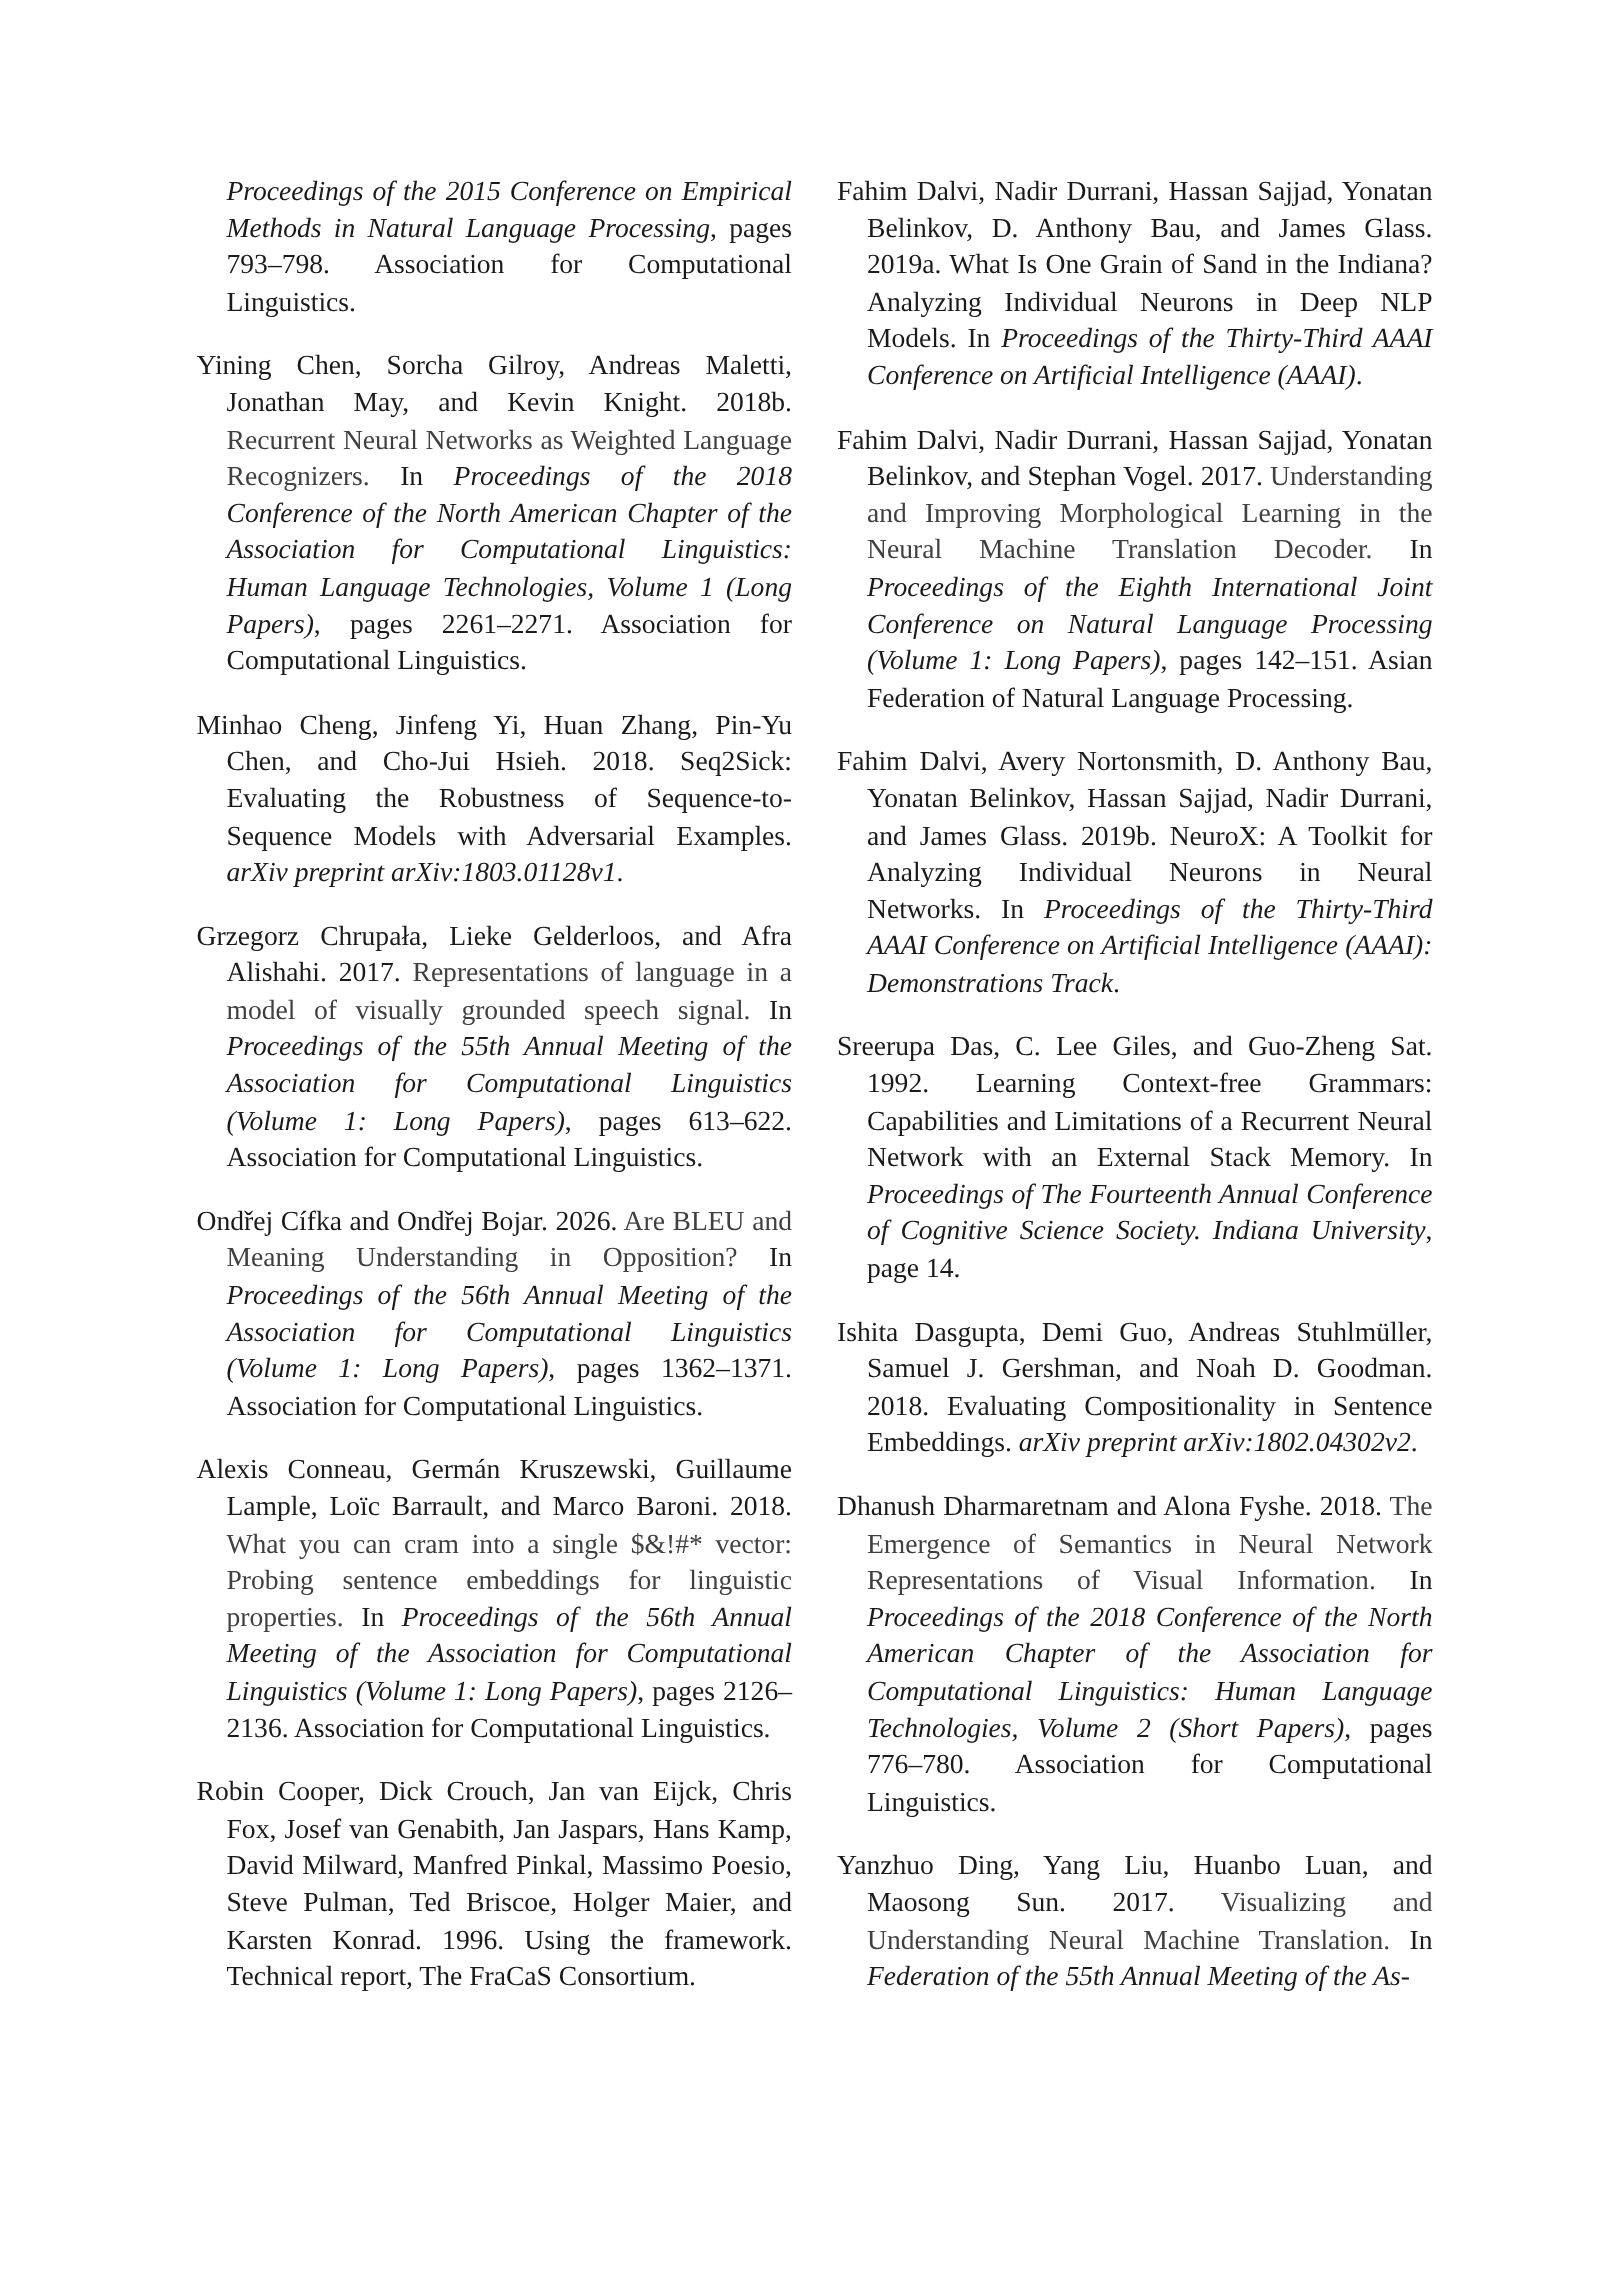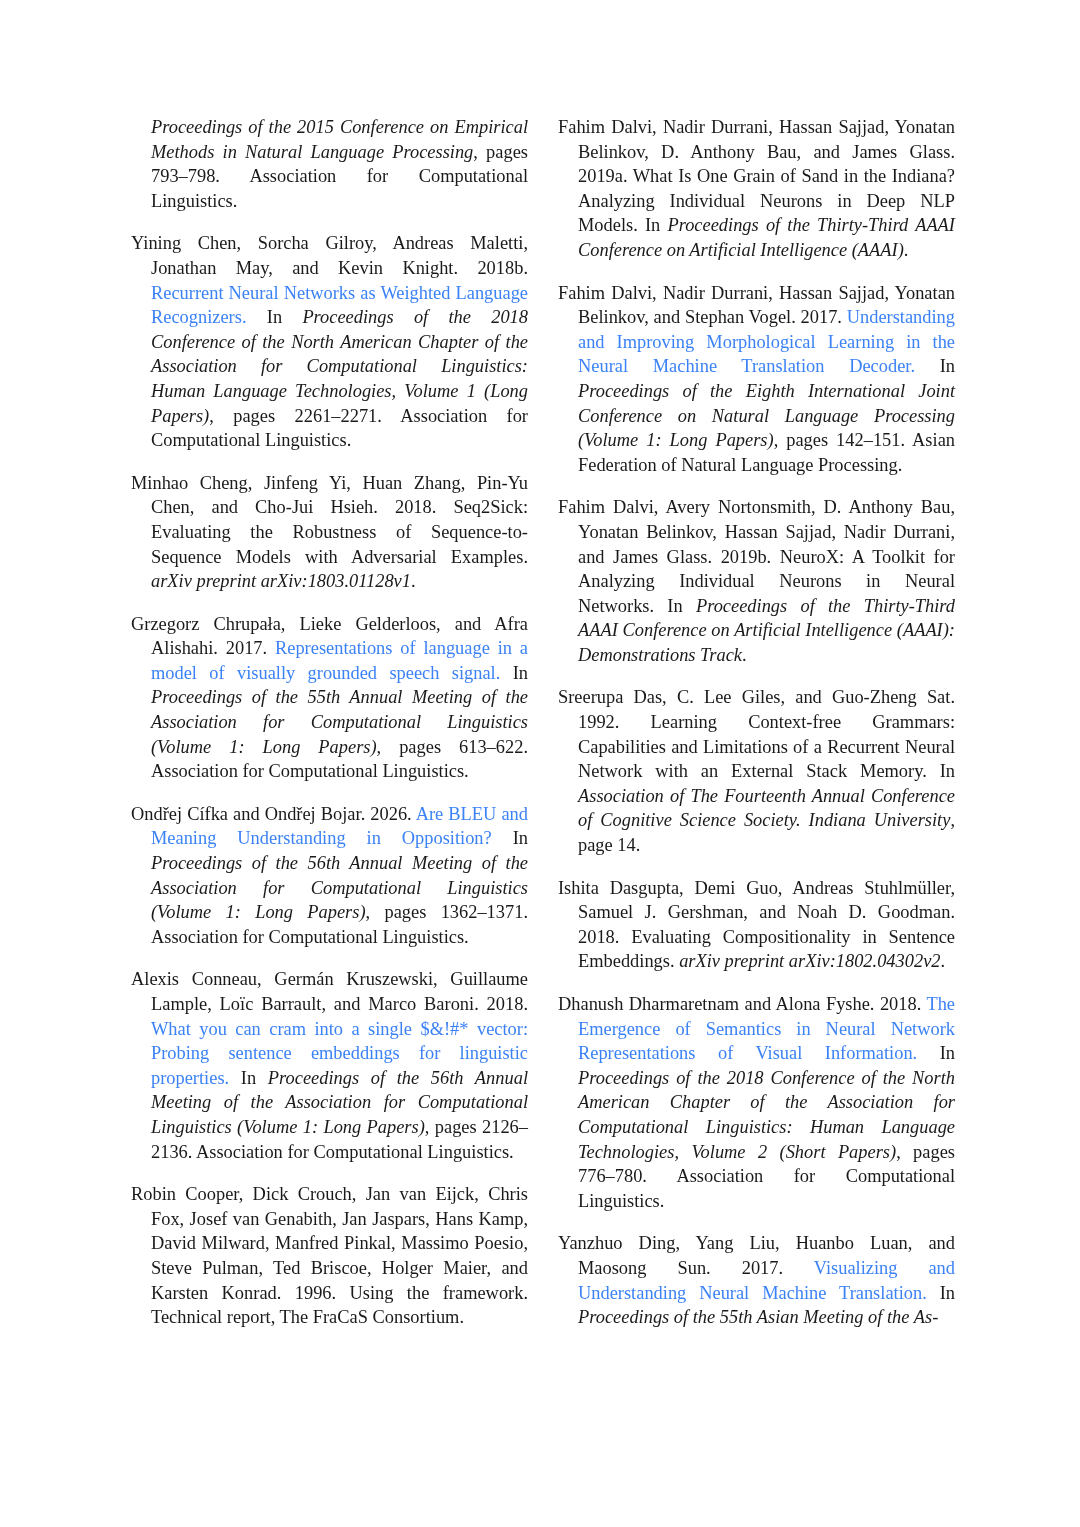--- a/index.html
+++ b/index.html
@@ -13,21 +13,21 @@
     font-size: 18.4px; line-height: 24.6px;
   }
   .col-left { left: 131px; }
   .col-right { left: 558px; }
   .ref {
     padding-left: 20px; text-indent: -20px;
     text-align: justify; hyphens: manual;
     margin: 0 0 18px 0;
   }
   .ref.cont { padding-left: 20px; text-indent: 0; }
-  .link { color: #3b82f6; }
+  .link { color: #404040; }
   .venue { font-style: italic; }
 </style>
 </head>
 <body>
 
 <div class="page">
 
   <div class="col col-left">
     <p class="ref cont"><span class="venue">Proceedings of the 2015 Conference on Empirical Methods in Natural Language Processing</span><span>, pages 793–798. Association for Computational Linguistics.</span></p>
 
@@ -44,22 +44,22 @@
     <p class="ref"><span>Robin Cooper, Dick Crouch, Jan van Eijck, Chris Fox, Josef van Genabith, Jan Jaspars, Hans Kamp, David Milward, Manfred Pinkal, Massimo Poesio, Steve Pulman, Ted Briscoe, Holger Maier, and Karsten Konrad. 1996. Using the framework. Technical report, The FraCaS Consortium.</span></p>
   </div>
 
   <div class="col col-right">
     <p class="ref"><span>Fahim Dalvi, Nadir Durrani, Hassan Sajjad, Yonatan Belinkov, D. Anthony Bau, and James Glass. 2019a. What Is One Grain of Sand in the Indiana? Analyzing Individual Neurons in Deep NLP Models. In </span><span class="venue">Proceedings of the Thirty-Third AAAI Conference on Artificial Intelligence (AAAI)</span><span>.</span></p>
 
     <p class="ref"><span>Fahim Dalvi, Nadir Durrani, Hassan Sajjad, Yonatan Belinkov, and Stephan Vogel. 2017. </span><span class="link">Understanding and Improving Morphological Learning in the Neural Machine Translation Decoder.</span><span> In </span><span class="venue">Proceedings of the Eighth International Joint Conference on Natural Language Processing (Volume 1: Long Papers)</span><span>, pages 142–151. Asian Federation of Natural Language Processing.</span></p>
 
     <p class="ref"><span>Fahim Dalvi, Avery Nortonsmith, D. Anthony Bau, Yonatan Belinkov, Hassan Sajjad, Nadir Durrani, and James Glass. 2019b. NeuroX: A Toolkit for Analyzing Individual Neurons in Neural Networks. In </span><span class="venue">Proceedings of the Thirty-Third AAAI Conference on Artificial Intelligence (AAAI): Demonstrations Track</span><span>.</span></p>
 
-    <p class="ref"><span>Sreerupa Das, C. Lee Giles, and Guo-Zheng Sat. 1992. Learning Context-free Grammars: Capabilities and Limitations of a Recurrent Neural Network with an External Stack Memory. In </span><span class="venue">Association of The Fourteenth Annual Conference of Cognitive Science Society. Indiana University</span><span>, page 14.</span></p>
+    <p class="ref"><span>Sreerupa Das, C. Lee Giles, and Guo-Zheng Sat. 1992. Learning Context-free Grammars: Capabilities and Limitations of a Recurrent Neural Network with an External Stack Memory. In </span><span class="venue">Proceedings of The Fourteenth Annual Conference of Cognitive Science Society. Indiana University</span><span>, page 14.</span></p>
 
     <p class="ref"><span>Ishita Dasgupta, Demi Guo, Andreas Stuhlmüller, Samuel J. Gershman, and Noah D. Goodman. 2018. Evaluating Compositionality in Sentence Embeddings. </span><span class="venue">arXiv preprint arXiv:1802.04302v2</span><span>.</span></p>
 
     <p class="ref"><span>Dhanush Dharmaretnam and Alona Fyshe. 2018. </span><span class="link">The Emergence of Semantics in Neural Network Representations of Visual Information.</span><span> In </span><span class="venue">Proceedings of the 2018 Conference of the North American Chapter of the Association for Computational Linguistics: Human Language Technologies, Volume 2 (Short Papers)</span><span>, pages 776–780. Association for Computational Linguistics.</span></p>
 
-    <p class="ref"><span>Yanzhuo Ding, Yang Liu, Huanbo Luan, and Maosong Sun. 2017. </span><span class="link">Visualizing and Understanding Neural Machine Translation.</span><span> In </span><span class="venue">Proceedings of the 55th Asian Meeting of the As-</span></p>
+    <p class="ref"><span>Yanzhuo Ding, Yang Liu, Huanbo Luan, and Maosong Sun. 2017. </span><span class="link">Visualizing and Understanding Neural Machine Translation.</span><span> In </span><span class="venue">Federation of the 55th Annual Meeting of the As-</span></p>
   </div>
 
 </div>
 
 </body></html>

